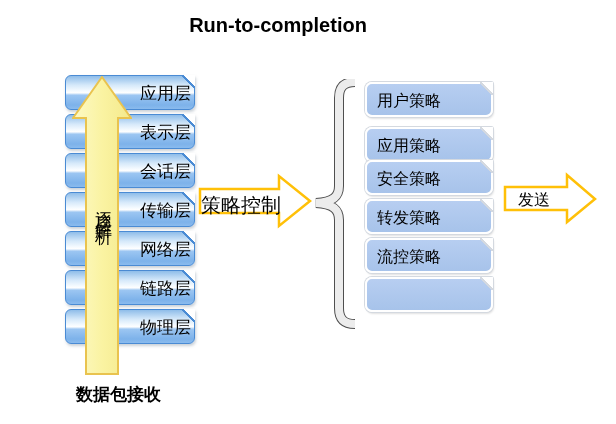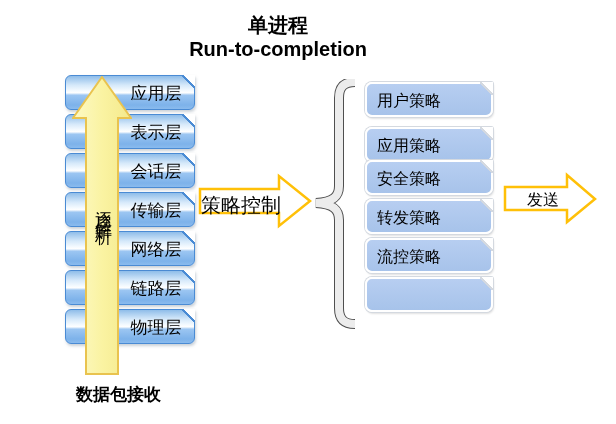--- a/index.html
+++ b/index.html
@@ -22,36 +22,36 @@
     box-shadow:1px 2px 3px rgba(100,120,140,0.35);
   }
   .layer-box .snip {
     position:absolute; top:-1px; right:-1px; width:13px; height:13px;
     background:linear-gradient(to top right,
       rgba(0,0,0,0) calc(50% - 1px), #4a8bd4 calc(50% - 1px) calc(50% + 1px),
       #ffffff calc(50% + 1px));
   }
   .layer-label {
     position:absolute; left:55px; top:0; width:70px; height:35px; line-height:35px;
-    text-align:center; font-size:17px;
+    text-align:right; font-size:17px;
   }
 
   
   .up-arrow { left:72px; top:76px; }
   .up-arrow-label {
     left:93px; top:197px; width:19px; font-size:17px; line-height:17px;
     writing-mode:vertical-rl; text-orientation:upright; letter-spacing:6px;
   }
   .receive-label { left:56px; top:383px; font-size:17px; font-weight:bold;margin-left:20px; }
 
   
   .policy-arrow { left:198px; top:173px; }
   .policy-arrow-label { left:201px; top:192px; width:80px; text-align:center; font-size:20px; }
   .send-arrow { left:503px; top:172px; }
-  .send-arrow-label { left:506px; top:190px; width:56px; text-align:center; font-size:16px;padding-left:9px; }
+  .send-arrow-label { left:506px; top:190px; width:56px; text-align:center; font-size:16px; }
 
   
   .brace { left:313px; top:79px; }
 
   
   .policy-box {
     left:365px; width:128px; height:35px; box-sizing:border-box;
     background:linear-gradient(180deg,#b7cef1 0%,#a7c3ea 100%);
     border:2px solid #ffffff; border-radius:7px 2px 7px 7px;
     box-shadow:0 0 0 1px #d4d9e0, 1px 2px 2px rgba(0,0,0,0.12);
@@ -65,21 +65,20 @@
   .policy-label {
     position:absolute; left:10px; top:0; height:44px; line-height:33px; font-size:16px;
   }
 </style>
 </head>
 <body>
 
 <div class="canvas">
 
   <div class="abs title">
-    <div class="l1">单进程</div>
     <div class="l2">Run-to-completion</div>
   </div>
 
   <div class="abs layer-box" style="top:75px">
       <span class="snip"></span>
       <span class="layer-label">应用层</span>
     </div>
   <div class="abs layer-box" style="top:114px">
       <span class="snip"></span>
       <span class="layer-label">表示层</span>

